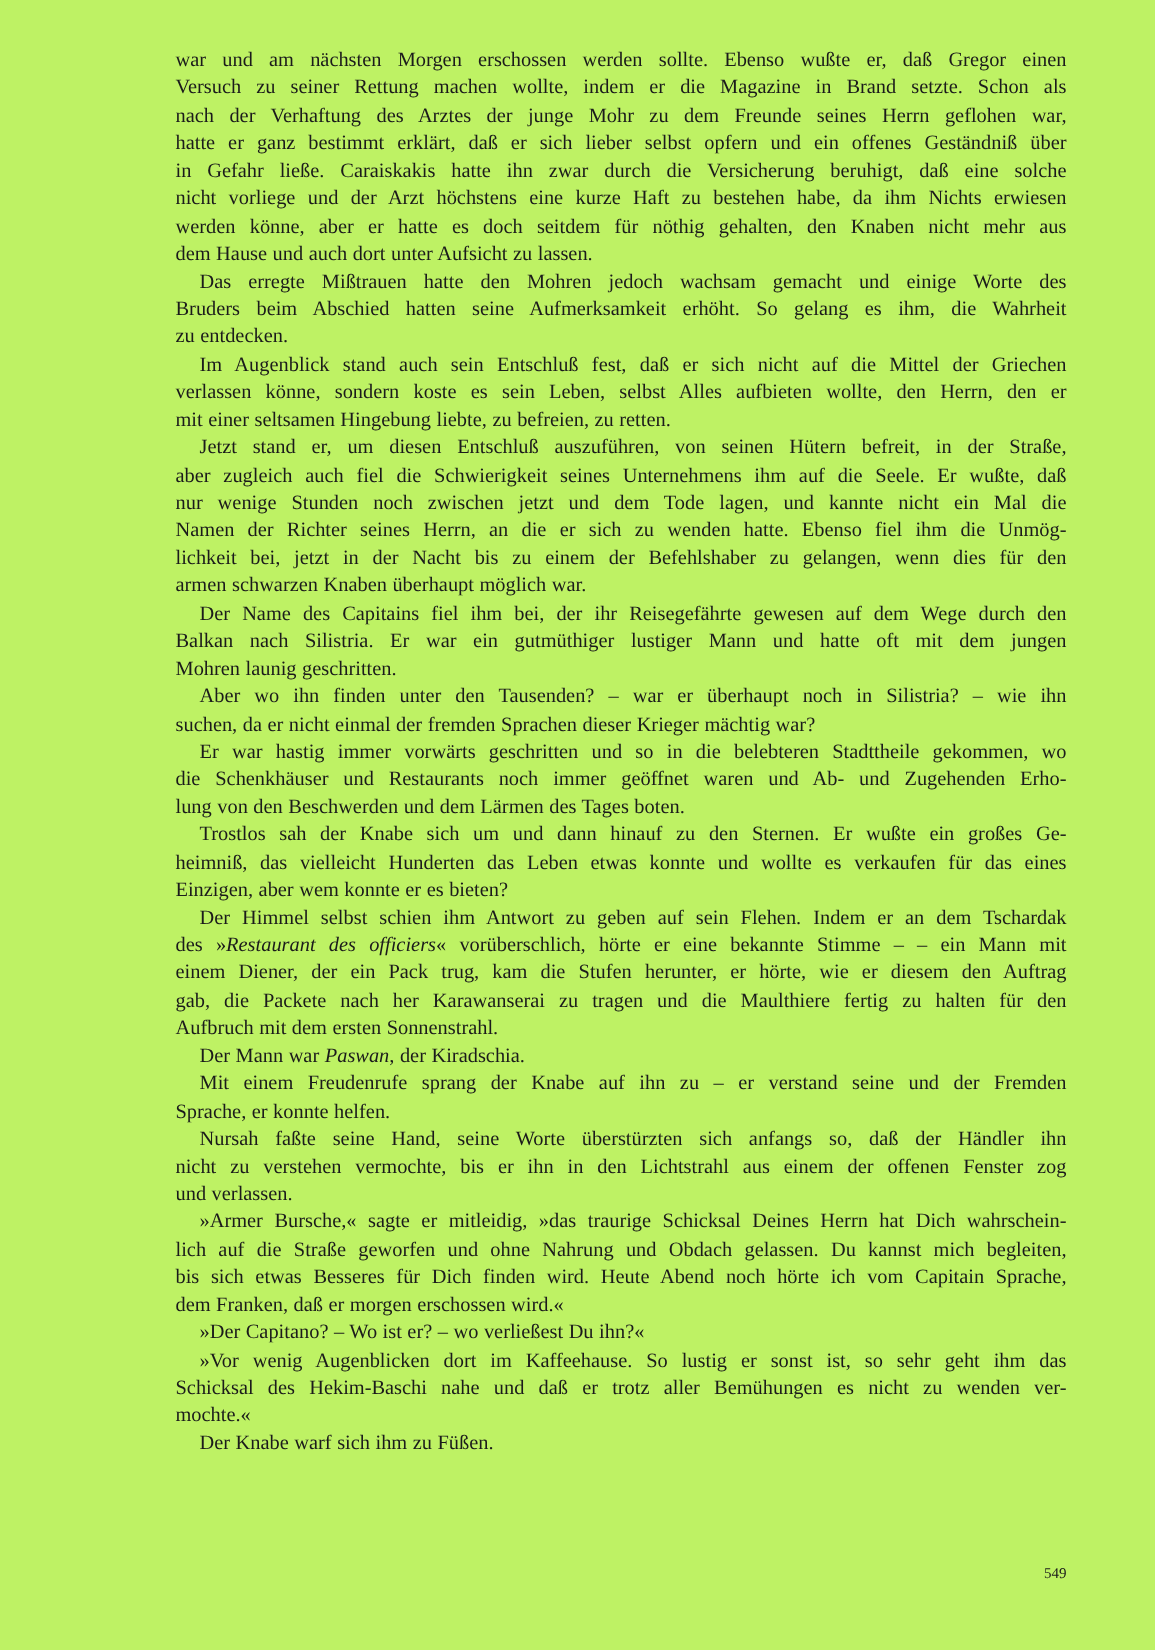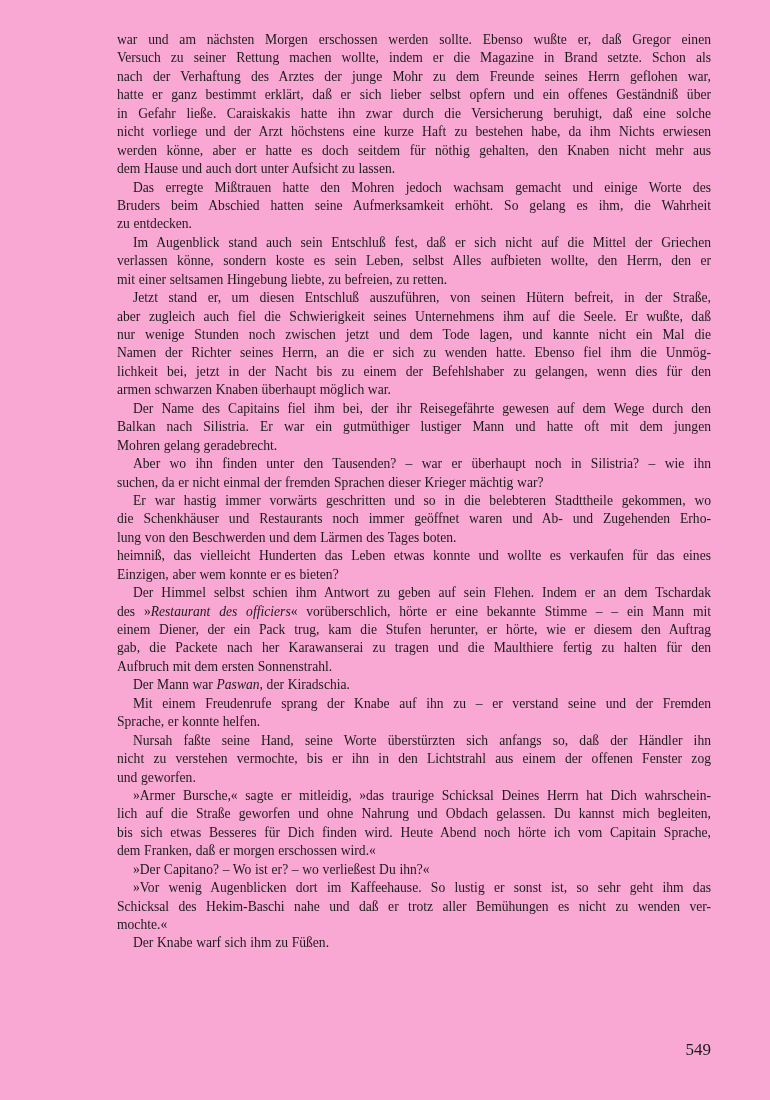--- a/index.html
+++ b/index.html
@@ -4,21 +4,21 @@
 <style>
   html, body {
     margin: 0;
     padding: 0;
     background: #ffffff;
   }
   .page {
     position: relative;
     width: 770px;
     height: 1100px;
-    background: #f9a8d4;
+    background: #bef264;
     overflow: hidden;
     font-family: "Liberation Serif", serif;
     color: #1b1b1b;
   }
   .text-block {
     position: absolute;
     left: 117px;
     top: 31px;
     width: 594px;
     font-size: 13.6px;
@@ -40,21 +40,21 @@
   .line.indent {
     padding-left: 16px;
   }
   .line i { font-style: italic; }
   .page-number {
     position: absolute;
     left: 117px;
     top: 1043px;
     width: 594px;
     text-align: right;
-    font-size: 17px;
+    font-size: 10px;
     line-height: 14px;
     color: #1b1b1b;
   }
 </style>
 </head>
 <body>
 
 <div class="page">
   <div class="text-block">
       <div class="para">
@@ -81,53 +81,54 @@
         <div class="line indent"><span>Jetzt stand er, um diesen Entschluß auszuführen, von seinen Hütern befreit, in der Straße,</span></div>
         <div class="line"><span>aber zugleich auch fiel die Schwierigkeit seines Unternehmens ihm auf die Seele. Er wußte, daß</span></div>
         <div class="line"><span>nur wenige Stunden noch zwischen jetzt und dem Tode lagen, und kannte nicht ein Mal die</span></div>
         <div class="line"><span>Namen der Richter seines Herrn, an die er sich zu wenden hatte. Ebenso fiel ihm die Unmög-</span></div>
         <div class="line"><span>lichkeit bei, jetzt in der Nacht bis zu einem der Befehlshaber zu gelangen, wenn dies für den</span></div>
         <div class="line last"><span>armen schwarzen Knaben überhaupt möglich war.</span></div>
       </div>
       <div class="para">
         <div class="line indent"><span>Der Name des Capitains fiel ihm bei, der ihr Reisegefährte gewesen auf dem Wege durch den</span></div>
         <div class="line"><span>Balkan nach Silistria. Er war ein gutmüthiger lustiger Mann und hatte oft mit dem jungen</span></div>
-        <div class="line last"><span>Mohren gelang geradebrecht.</span></div>
+        <div class="line last"><span>Mohren launig geschritten.</span></div>
       </div>
       <div class="para">
         <div class="line indent"><span>Aber wo ihn finden unter den Tausenden? – war er überhaupt noch in Silistria? – wie ihn</span></div>
         <div class="line last"><span>suchen, da er nicht einmal der fremden Sprachen dieser Krieger mächtig war?</span></div>
       </div>
       <div class="para">
         <div class="line indent"><span>Er war hastig immer vorwärts geschritten und so in die belebteren Stadttheile gekommen, wo</span></div>
         <div class="line"><span>die Schenkhäuser und Restaurants noch immer geöffnet waren und Ab- und Zugehenden Erho-</span></div>
         <div class="line last"><span>lung von den Beschwerden und dem Lärmen des Tages boten.</span></div>
       </div>
       <div class="para">
+        <div class="line indent"><span>Trostlos sah der Knabe sich um und dann hinauf zu den Sternen. Er wußte ein großes Ge-</span></div>
         <div class="line"><span>heimniß, das vielleicht Hunderten das Leben etwas konnte und wollte es verkaufen für das eines</span></div>
         <div class="line last"><span>Einzigen, aber wem konnte er es bieten?</span></div>
       </div>
       <div class="para">
         <div class="line indent"><span>Der Himmel selbst schien ihm Antwort zu geben auf sein Flehen. Indem er an dem Tschardak</span></div>
         <div class="line"><span>des »</span><i>Restaurant des officiers</i><span>« vorüberschlich, hörte er eine bekannte Stimme – – ein Mann mit</span></div>
         <div class="line"><span>einem Diener, der ein Pack trug, kam die Stufen herunter, er hörte, wie er diesem den Auftrag</span></div>
         <div class="line"><span>gab, die Packete nach her Karawanserai zu tragen und die Maulthiere fertig zu halten für den</span></div>
         <div class="line last"><span>Aufbruch mit dem ersten Sonnenstrahl.</span></div>
       </div>
       <div class="para">
         <div class="line last indent"><span>Der Mann war </span><i>Paswan</i><span>, der Kiradschia.</span></div>
       </div>
       <div class="para">
         <div class="line indent"><span>Mit einem Freudenrufe sprang der Knabe auf ihn zu – er verstand seine und der Fremden</span></div>
         <div class="line last"><span>Sprache, er konnte helfen.</span></div>
       </div>
       <div class="para">
         <div class="line indent"><span>Nursah faßte seine Hand, seine Worte überstürzten sich anfangs so, daß der Händler ihn</span></div>
         <div class="line"><span>nicht zu verstehen vermochte, bis er ihn in den Lichtstrahl aus einem der offenen Fenster zog</span></div>
-        <div class="line last"><span>und geworfen.</span></div>
+        <div class="line last"><span>und verlassen.</span></div>
       </div>
       <div class="para">
         <div class="line indent"><span>»Armer Bursche,« sagte er mitleidig, »das traurige Schicksal Deines Herrn hat Dich wahrschein-</span></div>
         <div class="line"><span>lich auf die Straße geworfen und ohne Nahrung und Obdach gelassen. Du kannst mich begleiten,</span></div>
         <div class="line"><span>bis sich etwas Besseres für Dich finden wird. Heute Abend noch hörte ich vom Capitain Sprache,</span></div>
         <div class="line last"><span>dem Franken, daß er morgen erschossen wird.«</span></div>
       </div>
       <div class="para">
         <div class="line last indent"><span>»Der Capitano? – Wo ist er? – wo verließest Du ihn?«</span></div>
       </div>

